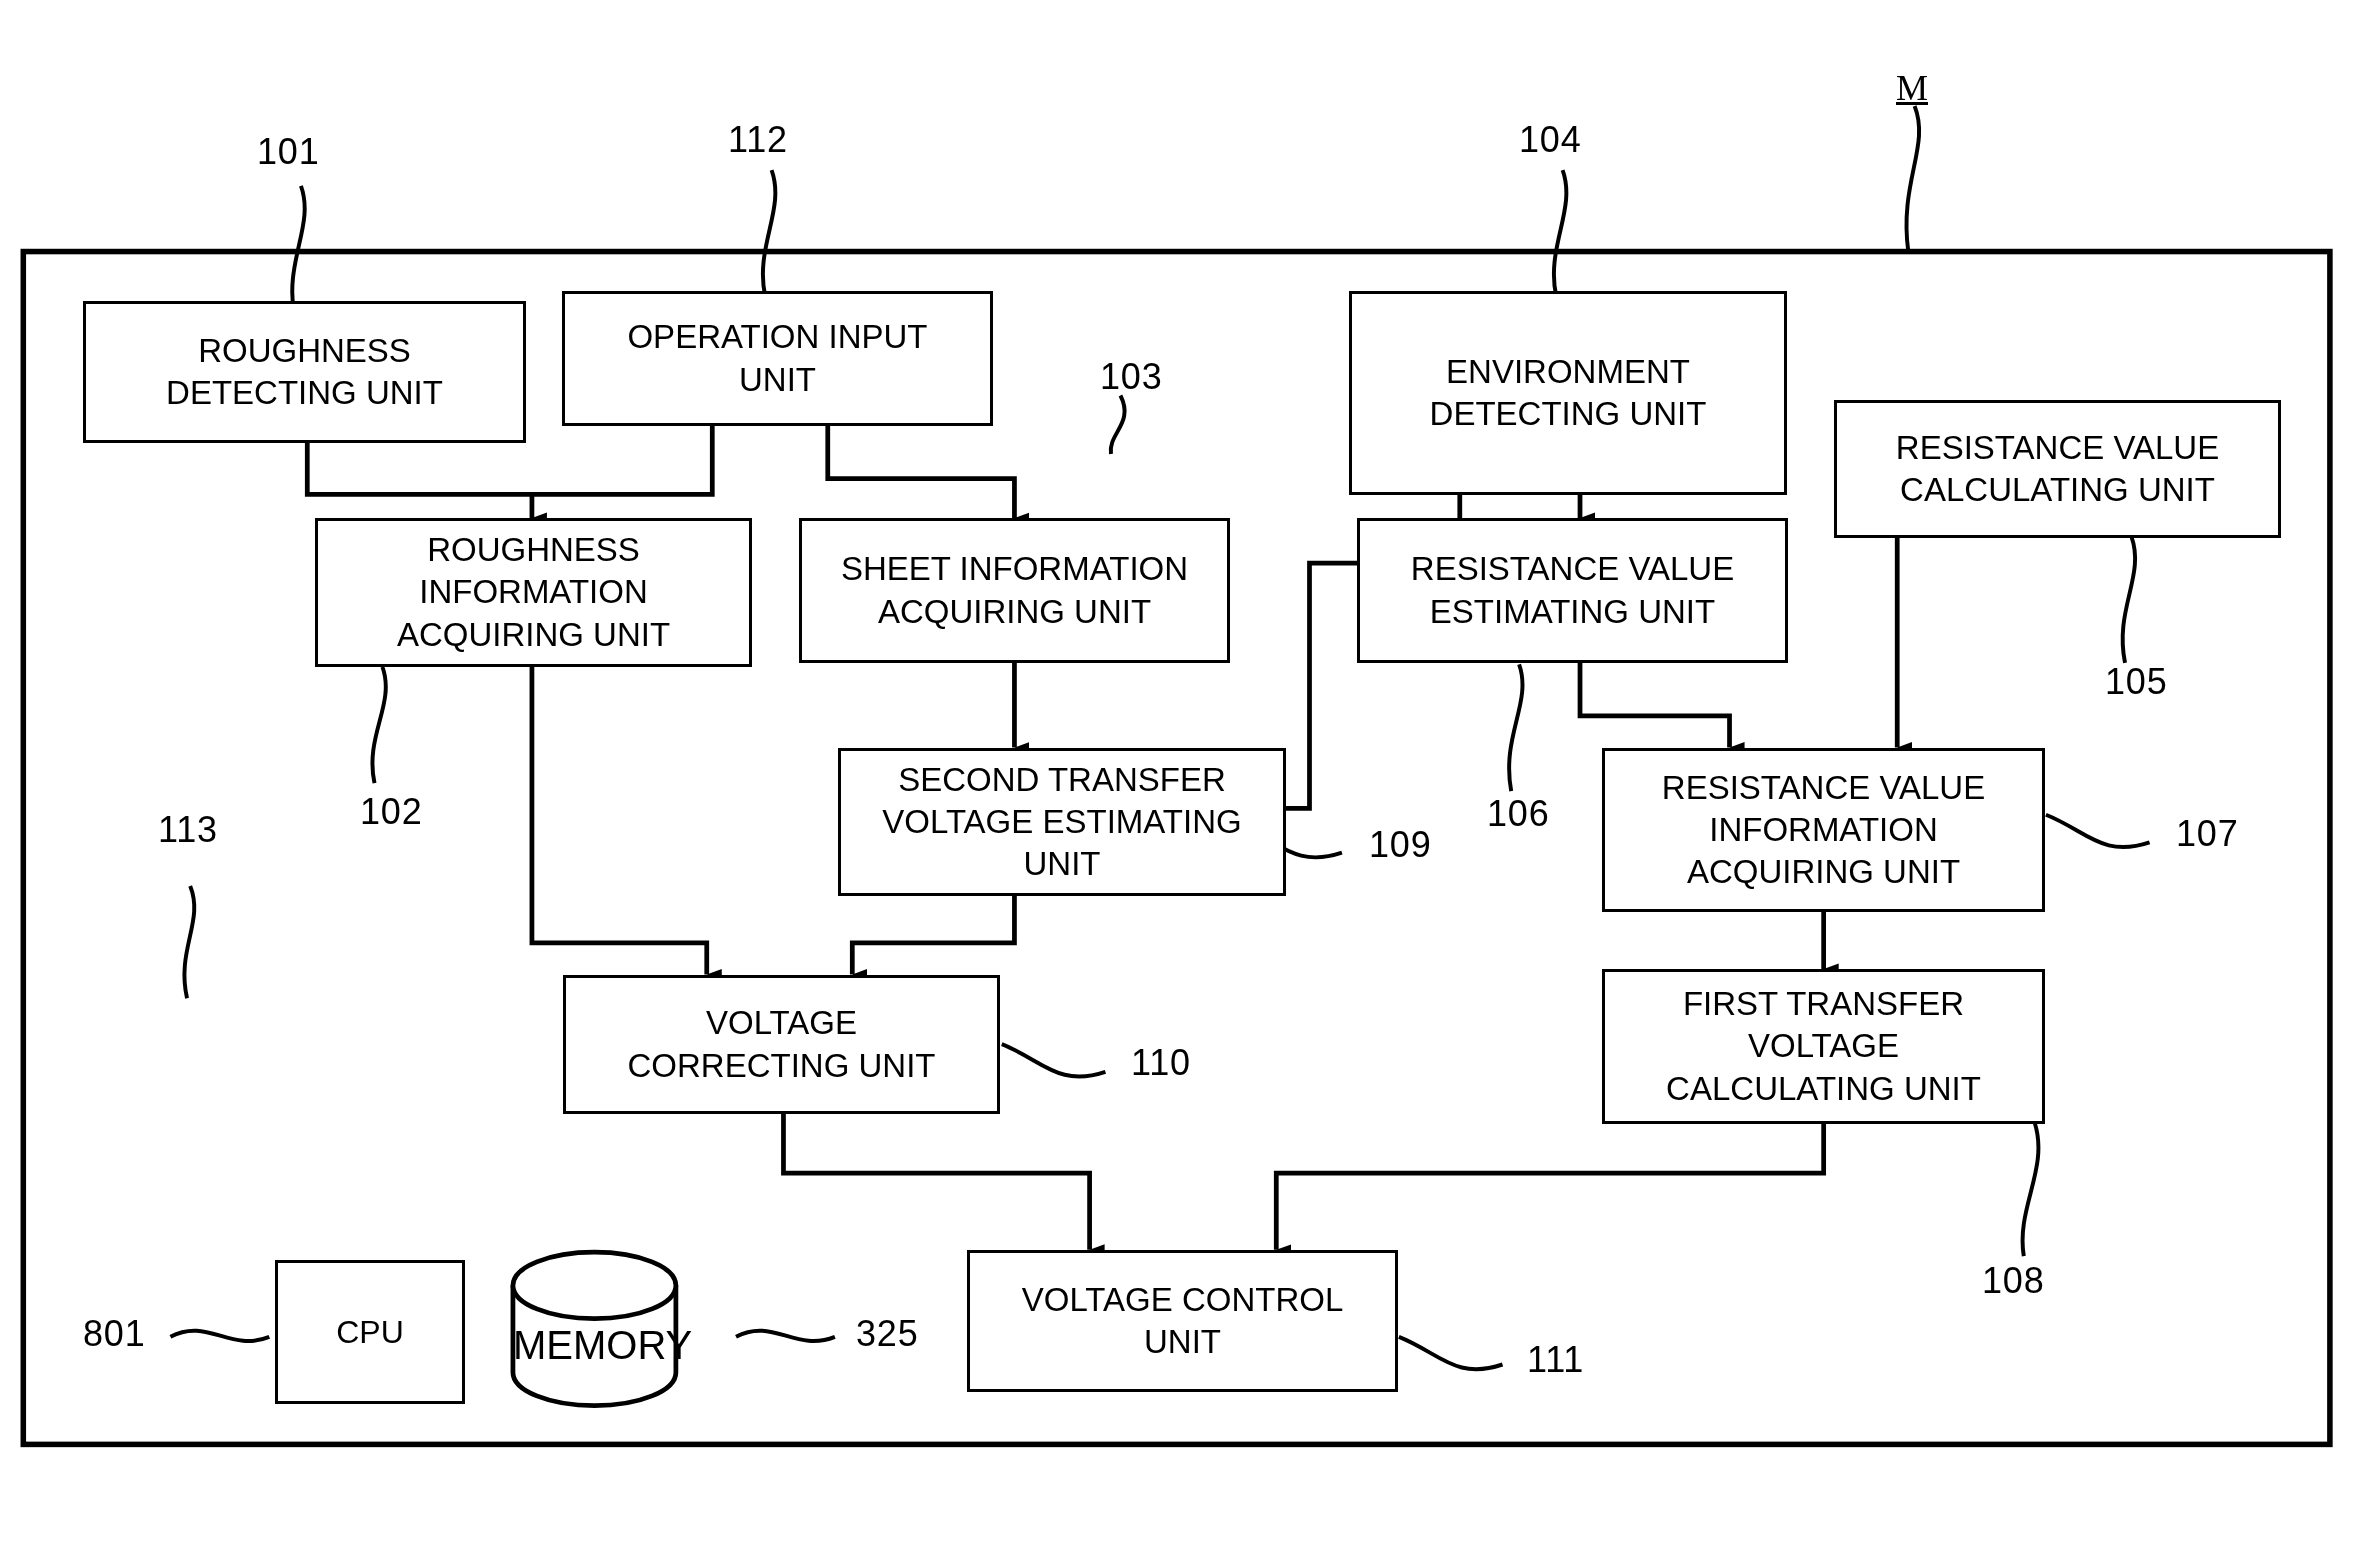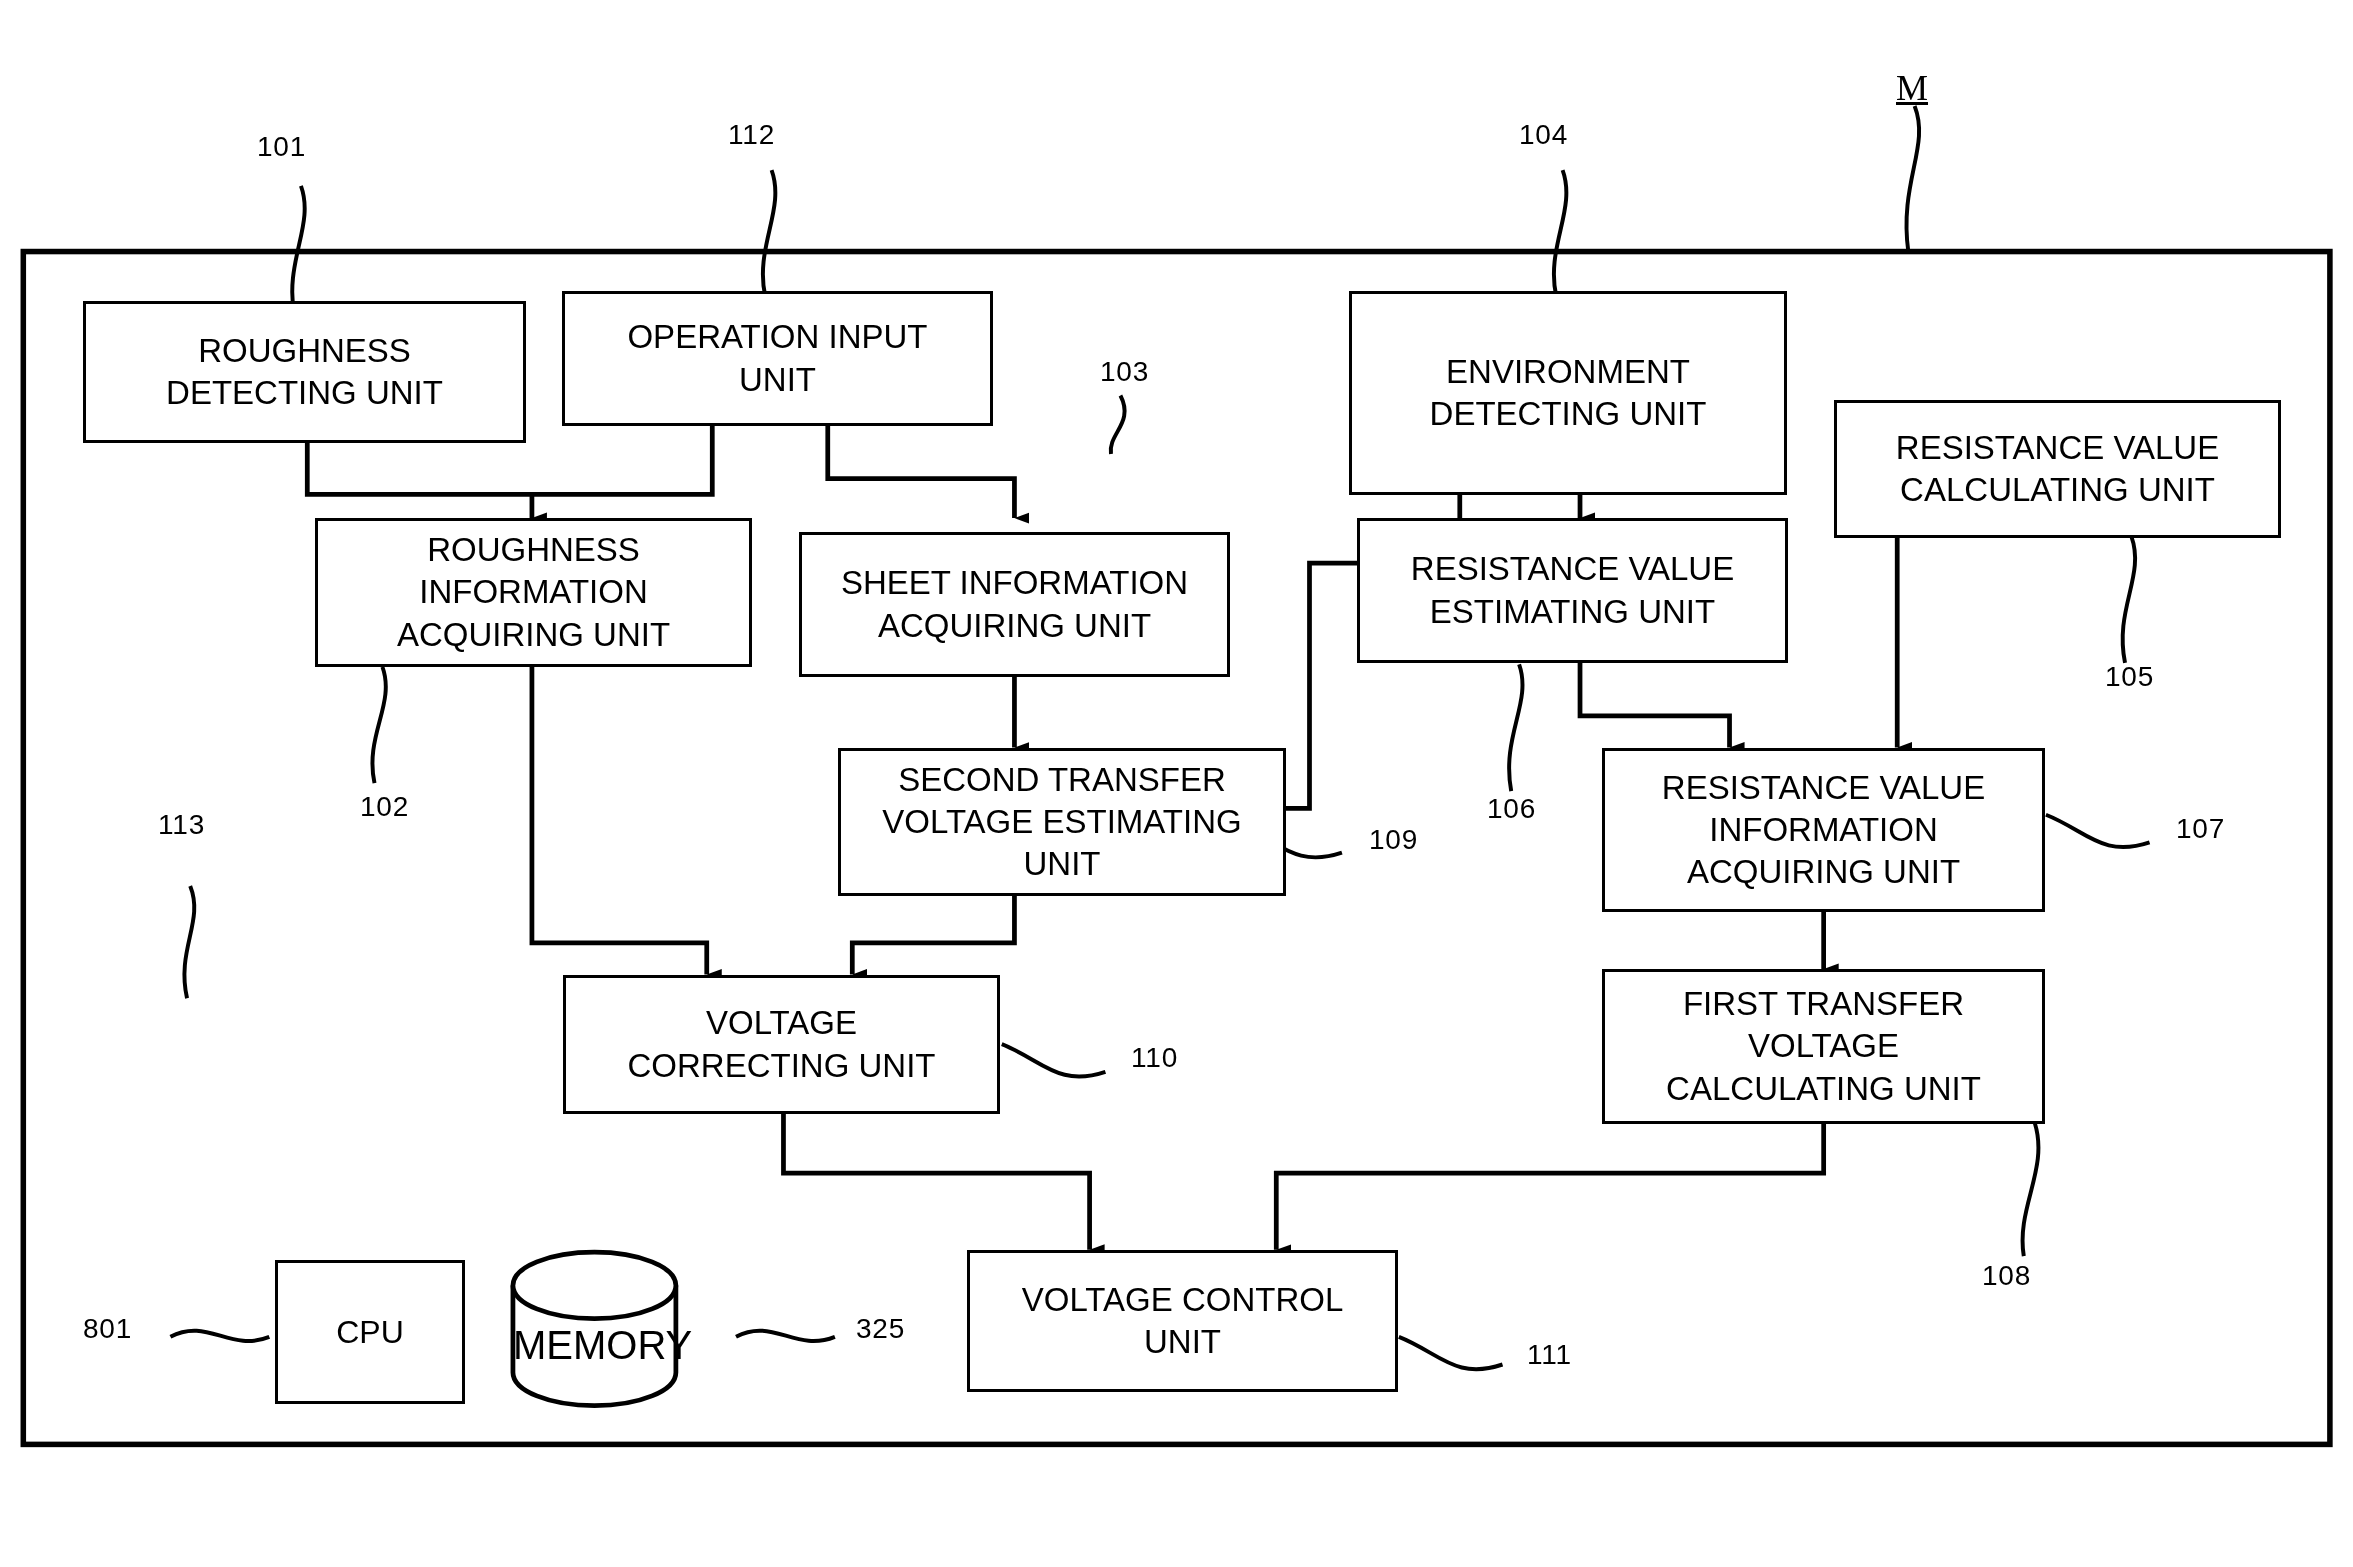--- a/index.html
+++ b/index.html
@@ -6,21 +6,21 @@
   body{width:2354px;height:1567px;position:relative;
        font-family:"Liberation Sans","DejaVu Sans",sans-serif;color:#000;}
   #stage{position:absolute;left:0;top:0;width:2354px;height:1567px;overflow:hidden;}
   svg.layer{position:absolute;left:0;top:0;width:2354px;height:1567px;}
   .box{position:absolute;border:3.2px solid #000;background:#fff;
        display:flex;align-items:center;justify-content:center;text-align:center;
        box-sizing:border-box;line-height:1.28;}
   .box span{display:block;padding:0 8px;}
   .f40{font-size:32px;}
   .f42{font-size:33px;}
-  .reflabel{position:absolute;font-size:28px;letter-spacing:0.8px;white-space:nowrap;text-align:center;}
+  .reflabel{position:absolute;font-size:36px;letter-spacing:0.8px;white-space:nowrap;text-align:center;}
   .mlabel{position:absolute;font-size:36px;text-decoration:underline;
           font-family:"Liberation Serif","DejaVu Serif",serif;}
   .memlabel{position:absolute;font-size:40px;white-space:nowrap;text-align:center;}
 </style>
 </head>
 <body>
 
 <div id="stage">
 
   <svg class="layer" viewBox="0 0 2975 1981" xmlns="http://www.w3.org/2000/svg">
@@ -98,21 +98,21 @@
   </div>
 
   <div class="box f42" style="left:1834px;top:400px;width:447px;height:138px;">
     <span>RESISTANCE VALUE<br>CALCULATING UNIT</span>
   </div>
 
   <div class="box f42" style="left:315px;top:518px;width:437px;height:149px;">
     <span>ROUGHNESS<br>INFORMATION<br>ACQUIRING UNIT</span>
   </div>
 
-  <div class="box f42" style="left:799px;top:532px;width:431px;height:145px;">
+  <div class="box f42" style="left:799px;top:518px;width:431px;height:145px;">
     <span>SHEET INFORMATION<br>ACQUIRING UNIT</span>
   </div>
 
   <div class="box f42" style="left:1357px;top:518px;width:431px;height:145px;">
     <span>RESISTANCE VALUE<br>ESTIMATING UNIT</span>
   </div>
 
   <div class="box f42" style="left:799px;top:748px;width:448px;height:148px;margin-left:39px;">
     <span>SECOND TRANSFER<br>VOLTAGE ESTIMATING<br>UNIT</span>
   </div>

